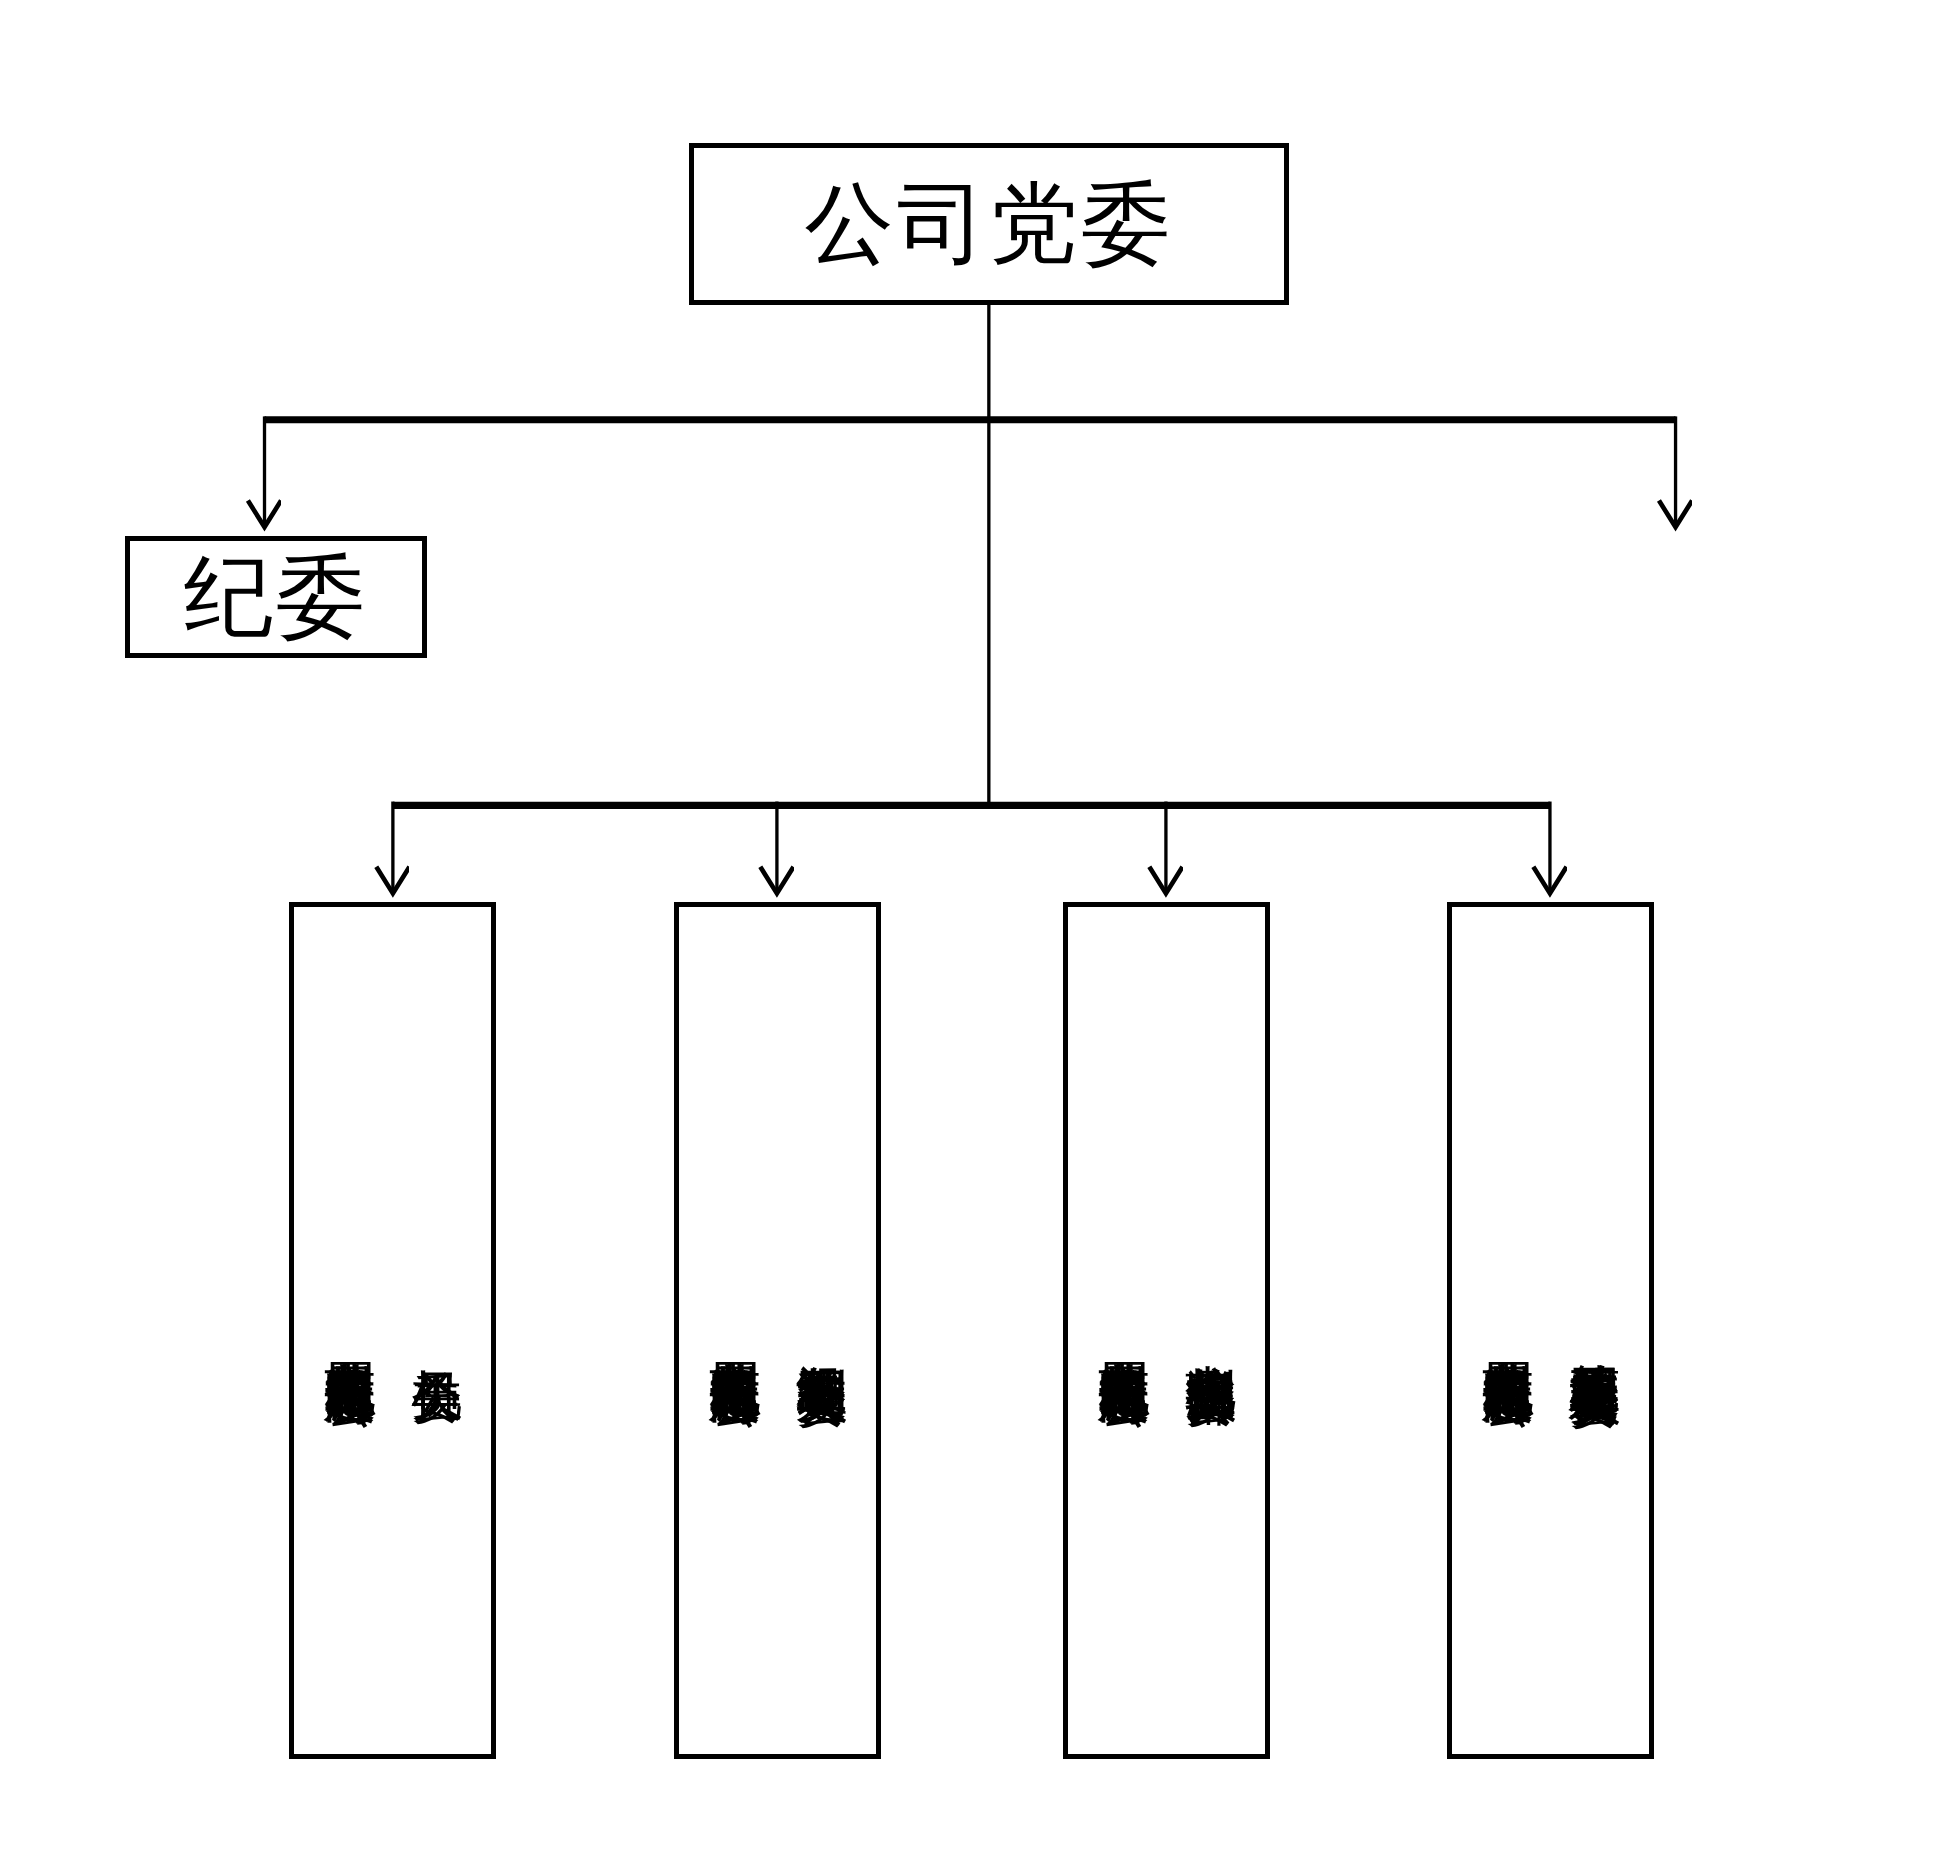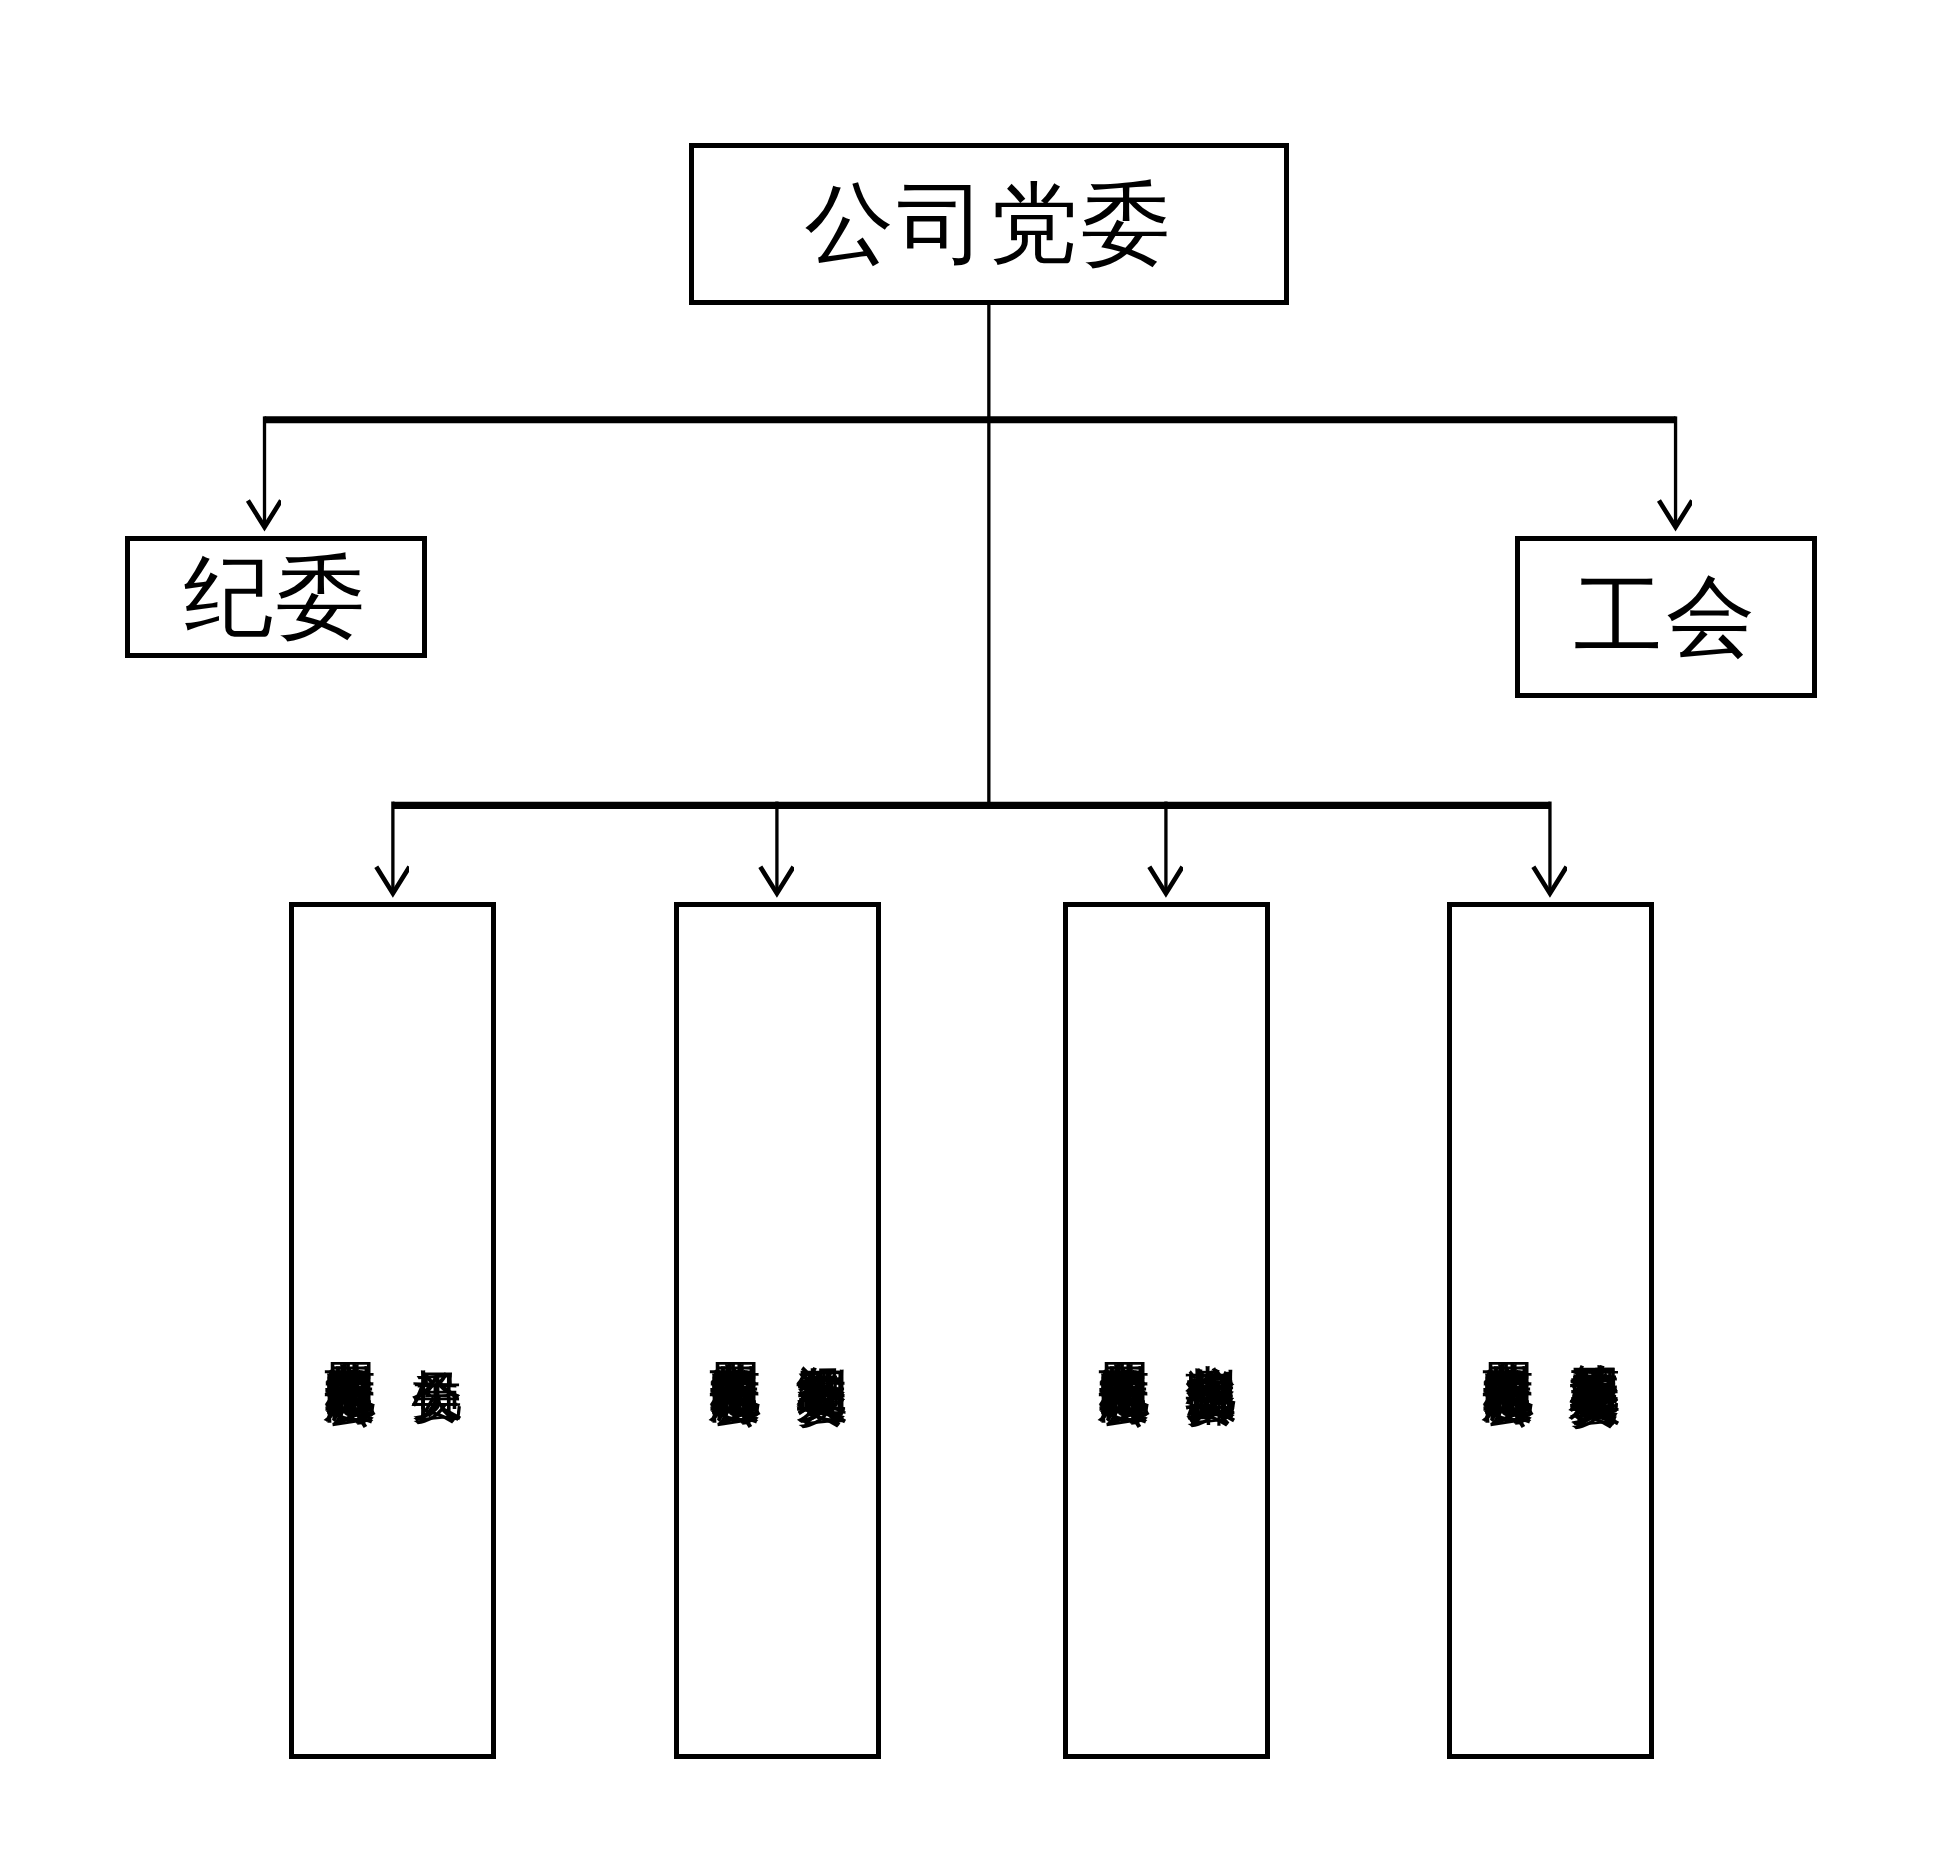--- a/index.html
+++ b/index.html
@@ -98,23 +98,20 @@
   </svg>
 
   <div class="node top">
     <span class="hlabel">公司党委</span>
   </div>
 
   <div class="node jw">
     <span class="hlabel">纪委</span>
   </div>
 
-  <div class="node gh">
-    <span class="hlabel">工会</span>
-  </div>
 
   <div class="node vbox b1">
     <span class="vcol">中共四川泸天化弘旭工程建设有限公司</span>
     <span class="vcol">机关委员会</span>
   </div>
 
   <div class="node vbox b2">
     <span class="vcol">中共四川泸天化弘旭工程建设有限公司</span>
     <span class="vcol">设备制造安装工程处委员会</span>
   </div>

